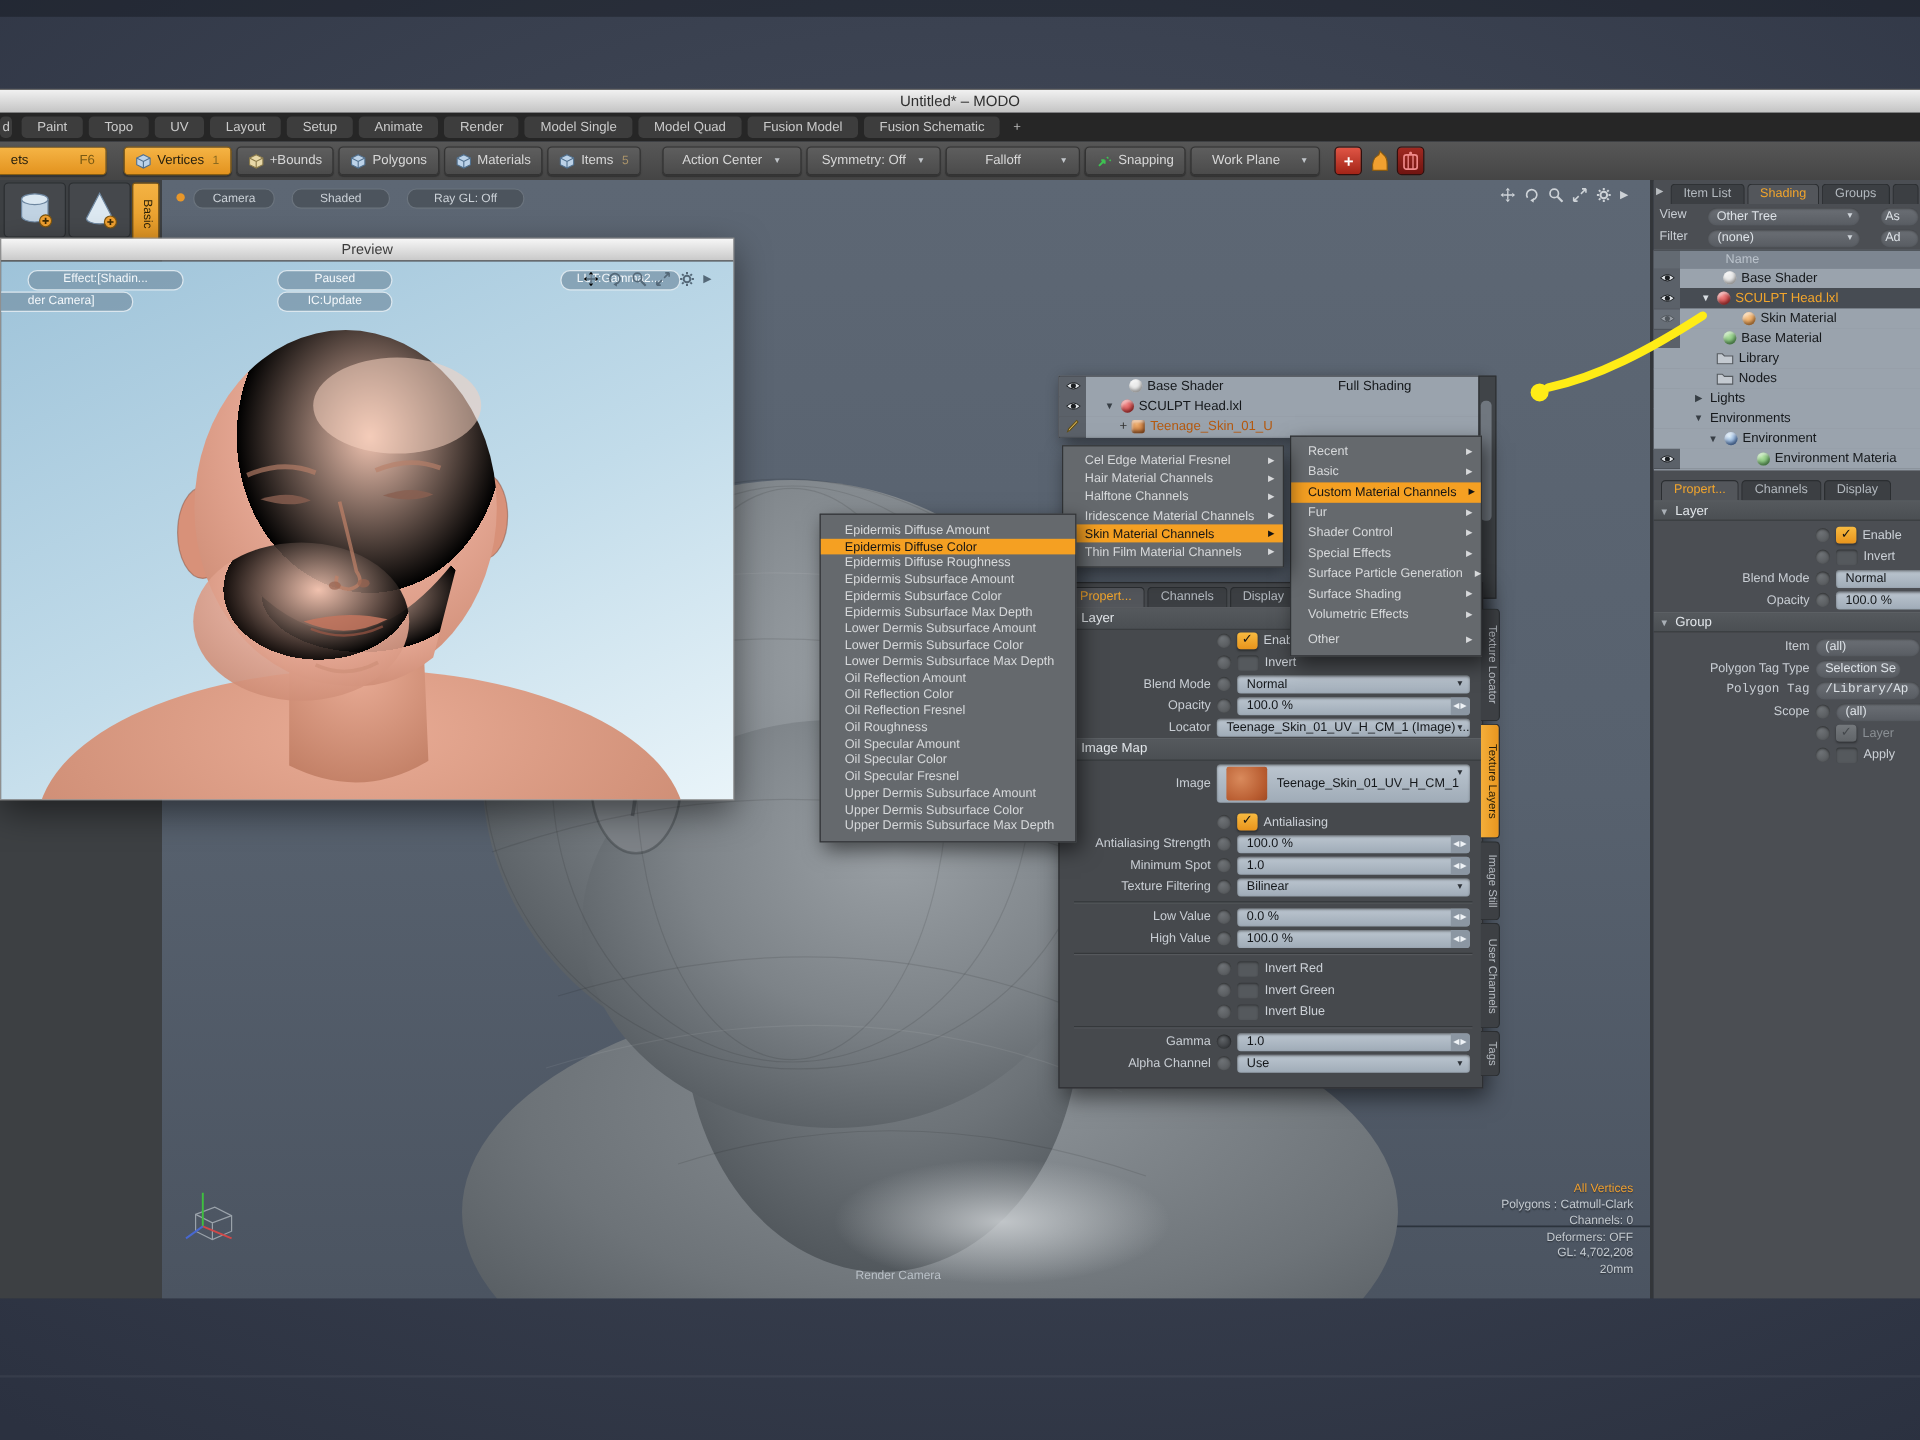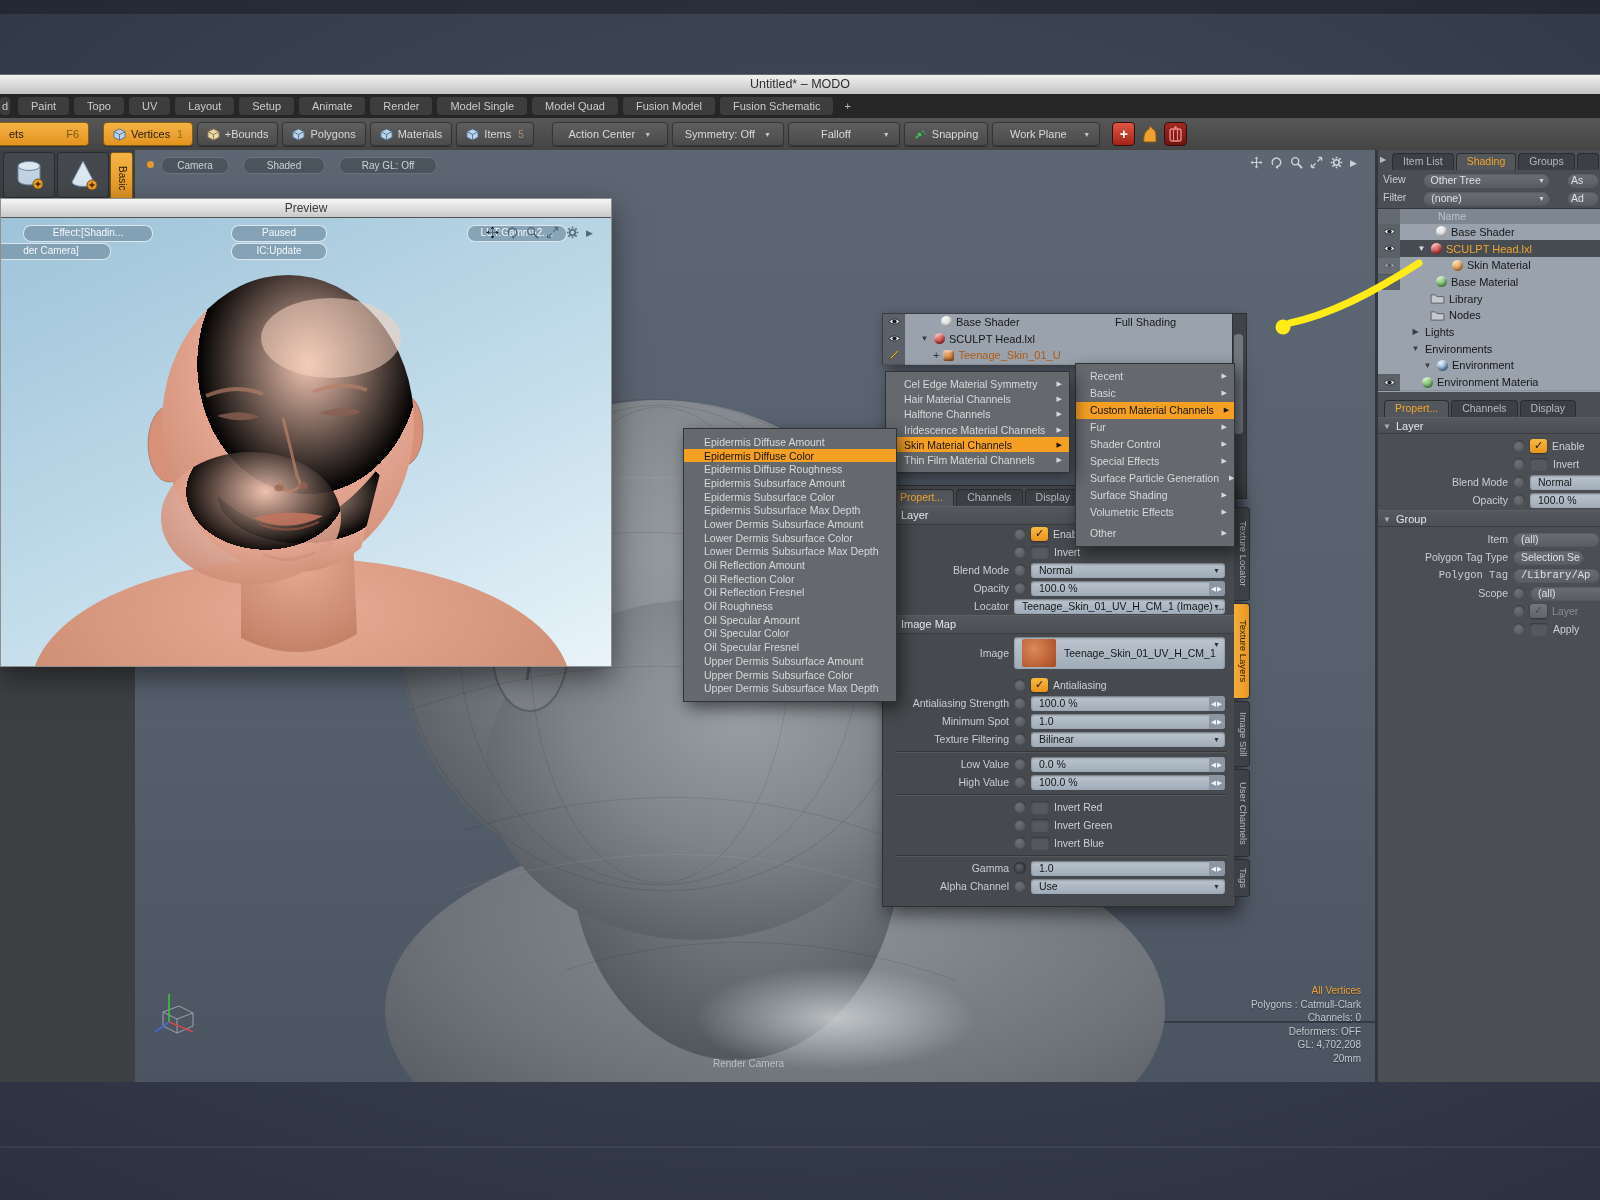--- a/index.html
+++ b/index.html
@@ -630,21 +630,21 @@
       </div>
       <div class="mi">
         <span>Other</span>
         <span class="arr">▶</span>
       </div>
     </div>
 
   <div class="menu menu2 abs" style="left:885px;top:371px;width:183px;">
 
   <div class="mi">
-        <span>Cel Edge Material Symmetry</span>
+        <span>Cel Edge Material Fresnel</span>
         <span class="arr">▶</span>
       </div>
       <div class="mi">
         <span>Hair Material Channels</span>
         <span class="arr">▶</span>
       </div>
       <div class="mi">
         <span>Halftone Channels</span>
         <span class="arr">▶</span>
       </div>
@@ -837,21 +837,21 @@
             <span>Environment</span>
           </span>
       </div>
       <div class="trow">
         <span class="eyec">
             <svg width="13" height="9" viewBox="0 0 16 10">
               <path d="M1 5 Q8 -1.5 15 5 Q8 11.5 1 5 Z" fill="#dfe3e7" stroke="#1c1f22"></path>
               <circle cx="8" cy="5" r="2.6" fill="#1c1f22"></circle>
             </svg>
           </span>
-        <span class="tname" style="padding-left:22px;text-align:right;">
+        <span class="tname" style="padding-left:64px;text-align:right;">
             <span class="ball b-green"></span>
             <span>Environment Materia</span>
           </span>
       </div>
     </div>
 
     <div class="ptabs" style="position:absolute;left:0;top:247px;width:222px;">
       <div class="ptab act">Propert...</div>
       <div class="ptab">Channels</div>
       <div class="ptab">Display</div>

